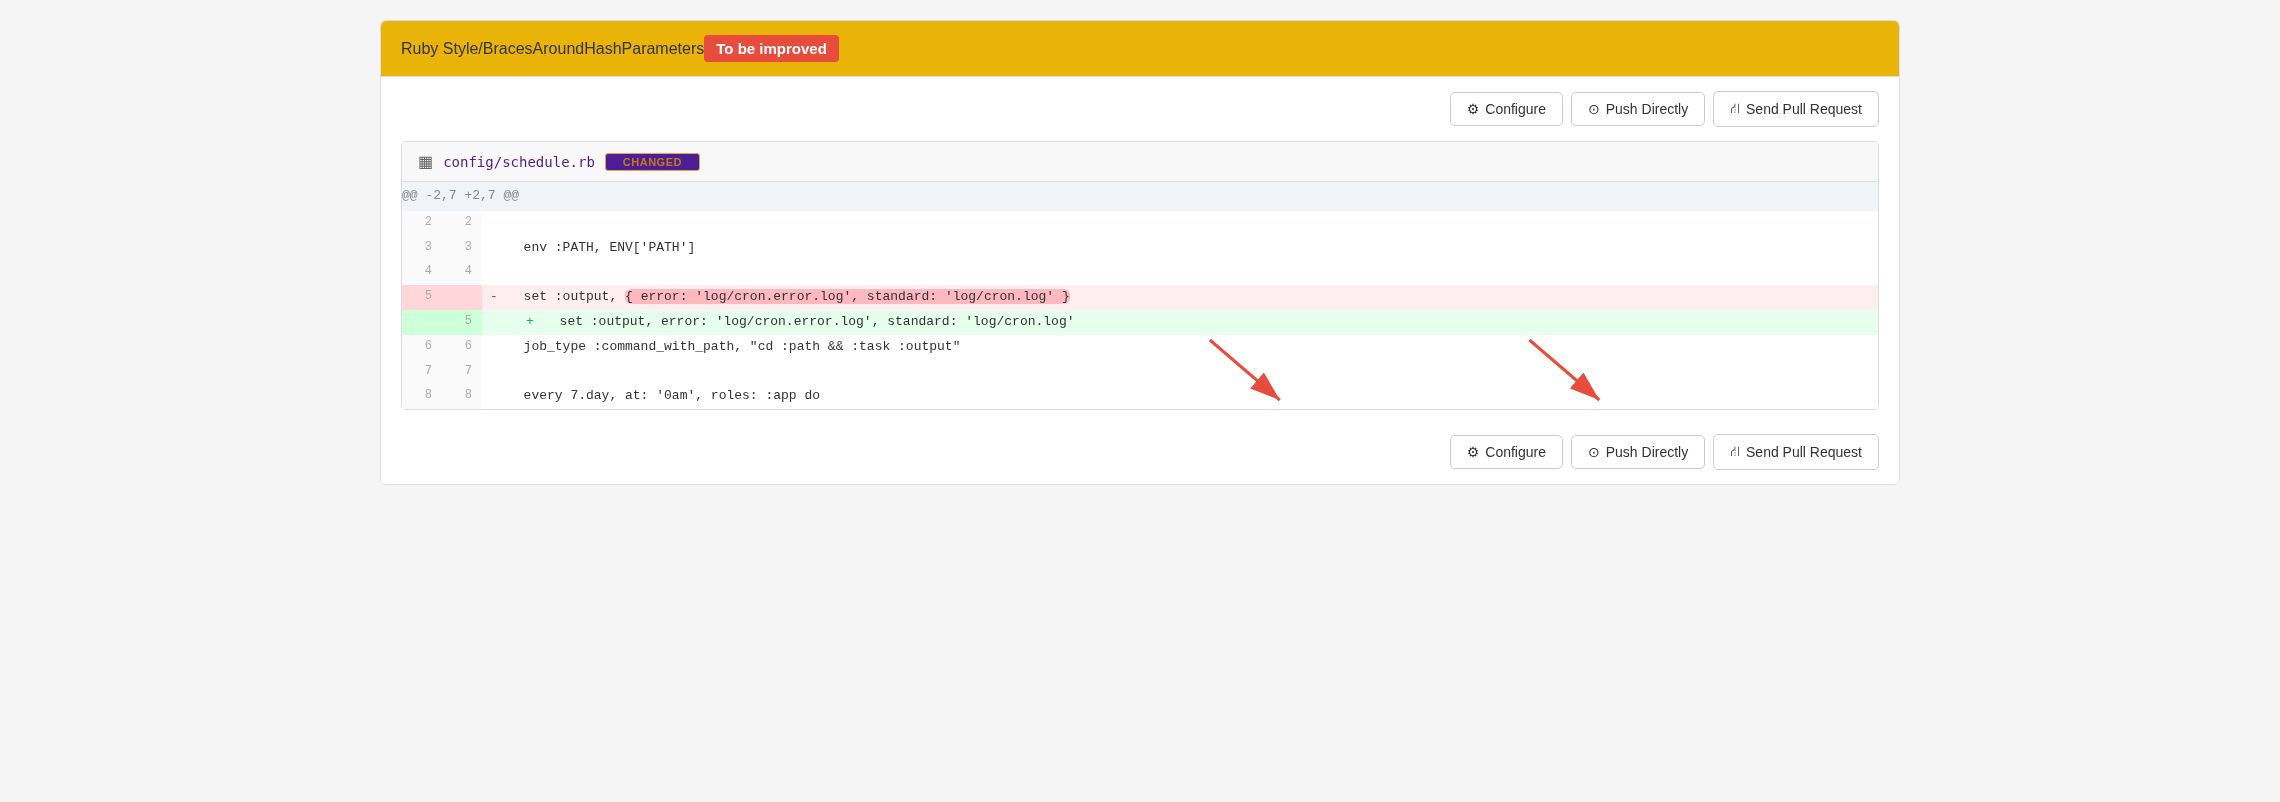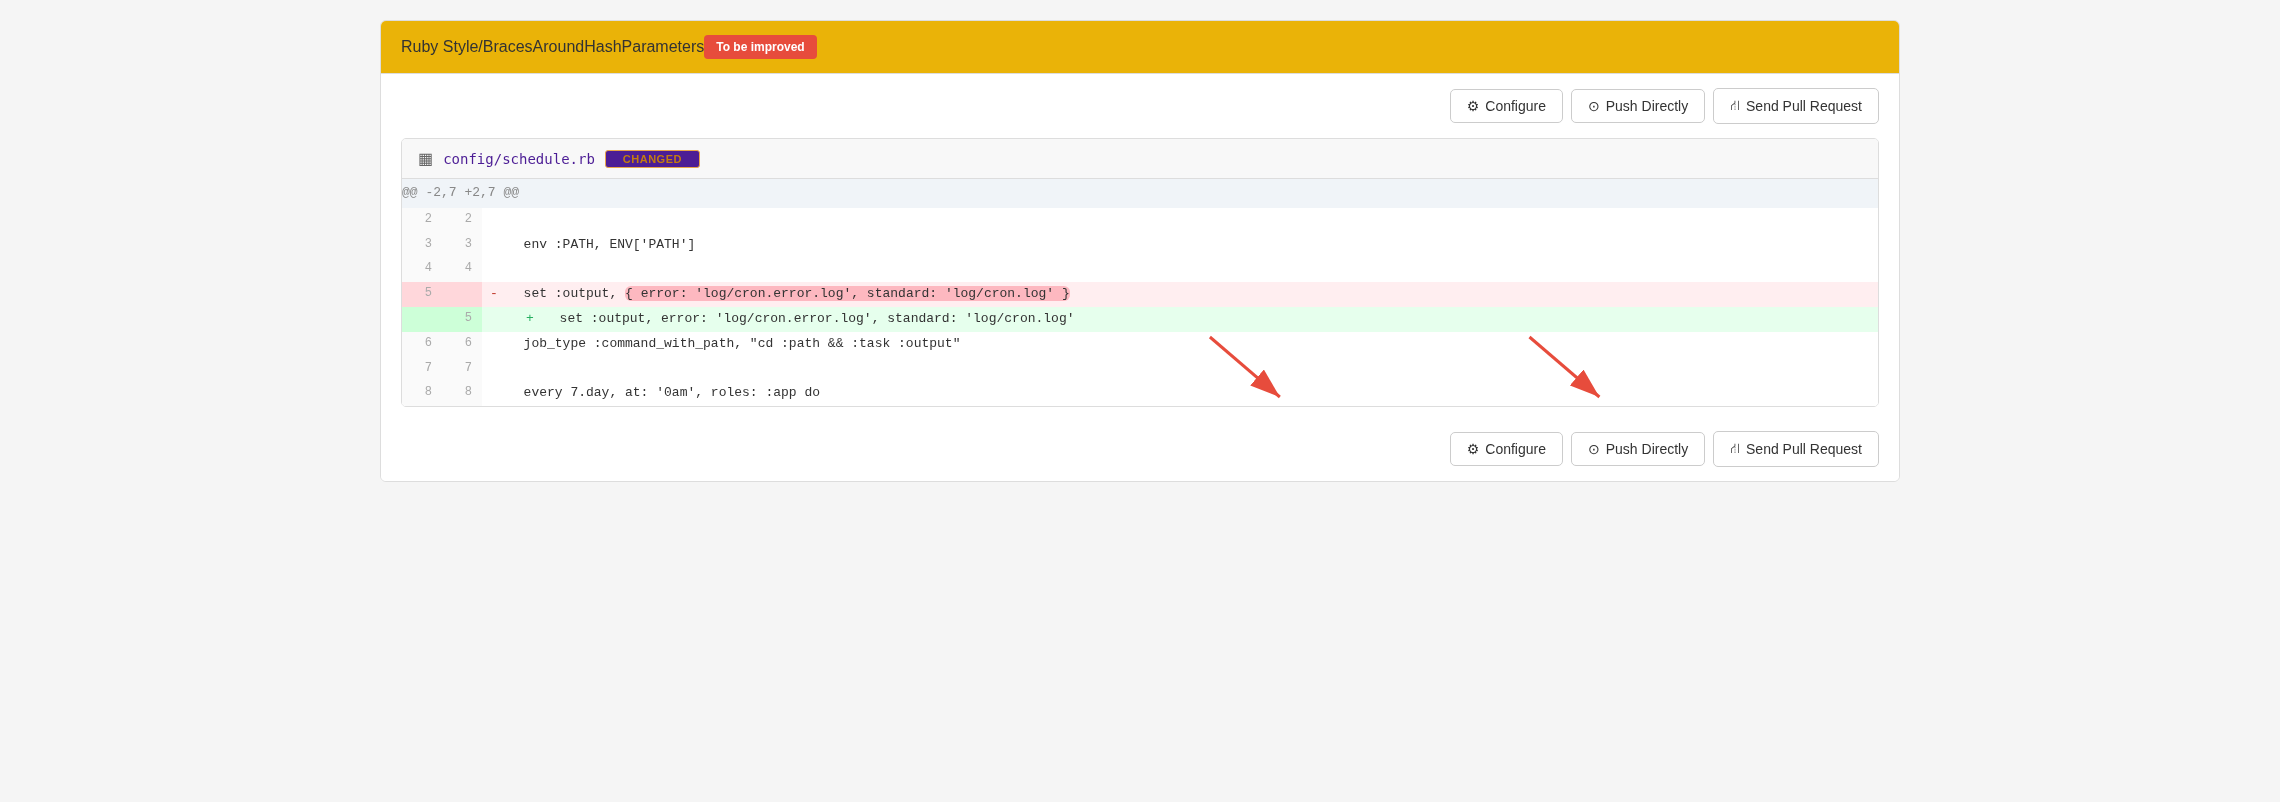--- a/index.html
+++ b/index.html
@@ -33,21 +33,21 @@
       font-size: 16px;
       font-weight: 500;
       color: #333;
     }
 
     .badge-to-improve {
       background: #e74c3c;
       color: #fff;
       padding: 5px 12px;
       border-radius: 4px;
-      font-size: 12px;
+      font-size: 15px;
       font-weight: 600;
     }
 
     
     .toolbar {
       display: flex;
       justify-content: flex-end;
       align-items: center;
       padding: 14px 20px;
       gap: 8px;

